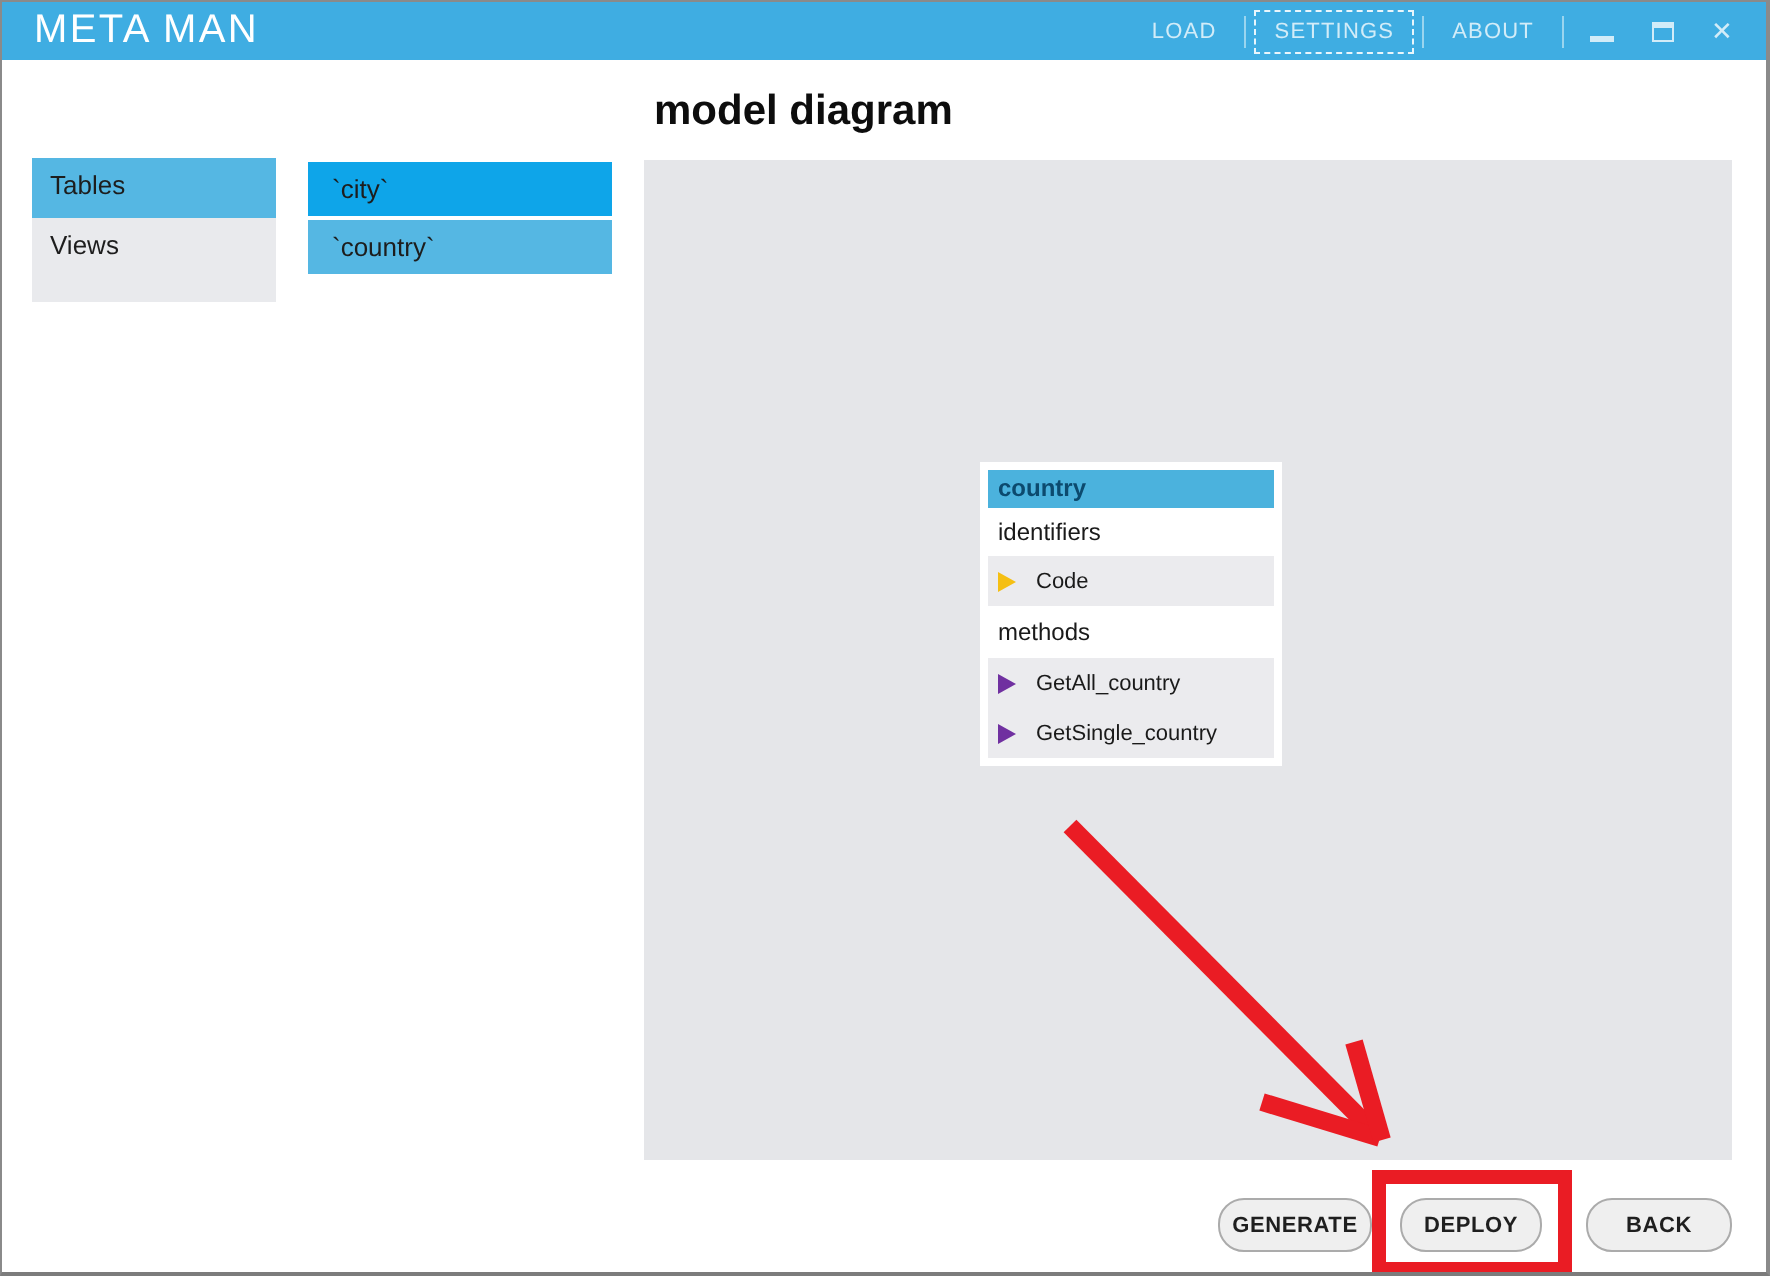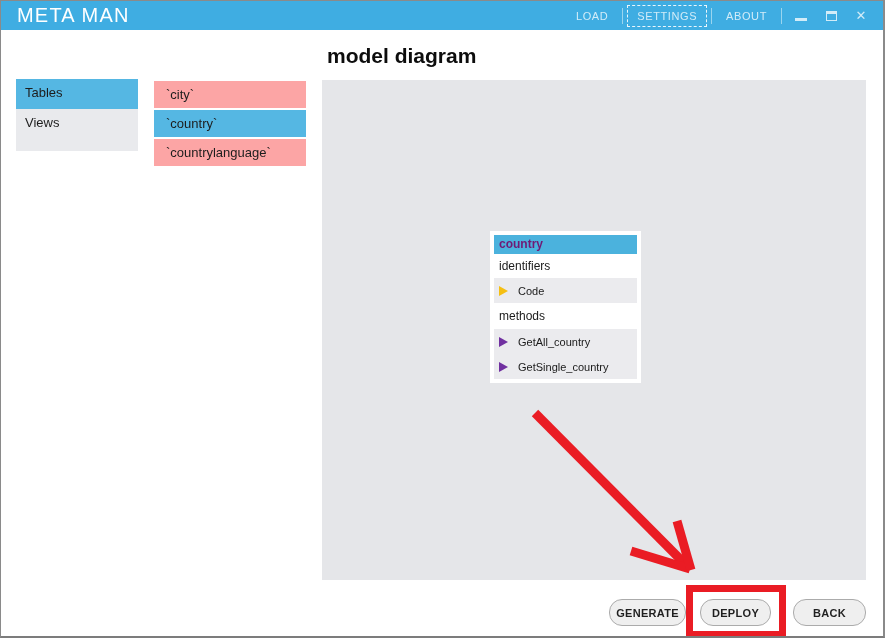--- a/index.html
+++ b/index.html
@@ -30,30 +30,30 @@
 
   
   .cat-btn { position:absolute; left:16px; width:122px; height:42px; line-height:27px;
              padding-left:9px; font-size:13px; color:#1d1d1d; background:#e9eaed; cursor:pointer; }
   .cat-btn.selected { background:#55b7e3; }
   #cat-tables { top:79px; }
   #cat-views  { top:109px; }
 
   
   .list-item { position:absolute; left:154px; width:152px; height:27px; line-height:27px;
-               padding-left:12px; font-size:13px; color:#1d1d1d; background:#fca5a5; cursor:pointer; }
+               padding-left:12px; font-size:13px; color:#1d1d1d; background:#0ea5e9; cursor:pointer; }
   .list-item.selected { background:#55b7e3; }
   #li-0 { top:81px; } #li-1 { top:110px; } #li-2 { top:139px; }
 
   
   .canvas { position:absolute; left:322px; top:80px; width:544px; height:500px; background:#e5e6e9; }
 
   
   .entity { position:absolute; left:168px; top:151px; width:151px; background:#ffffff; padding:4px; }
-  .entity-header { height:19px; line-height:19px; background:#4bb2dd; color:#701a75;
+  .entity-header { height:19px; line-height:19px; background:#4bb2dd; color:#0c4a6e;
                    font-size:12px; font-weight:bold; padding-left:5px; }
   .entity-section { height:24px; line-height:24px; background:#ffffff; color:#1a1a1a;
                     font-size:12px; padding-left:5px; }
   .entity-item { height:25px; background:#ebebee; color:#1a1a1a; font-size:11px;
                  display:flex; align-items:center; padding-left:5px; }
   .entity-item .tri { width:0; height:0; border-top:5px solid transparent;
                       border-bottom:5px solid transparent; border-left:9px solid #7030a0;
                       margin-right:10px; }
   .entity-item .tri.yellow { border-left-color:#f5bf13; }
   .entity-item .tri.purple { border-left-color:#7030a0; }
@@ -98,21 +98,20 @@
     </div>
   </div>
 
   <div class="heading">model diagram</div>
 
   <div id="cat-tables" class="cat-btn selected">Tables</div>
   <div id="cat-views" class="cat-btn">Views</div>
 
   <div id="li-0" class="list-item">`city`</div>
   <div id="li-1" class="list-item selected">`country`</div>
-  <div id="li-2" class="list-item">`countrylanguage`</div>
 
   <div class="canvas">
     <div class="entity">
       <div class="entity-header">country</div>
       <div class="entity-section">identifiers</div>
       <div class="entity-item">
         <span class="tri yellow"></span>
         <span>Code</span>
       </div>
       <div class="entity-section" style="height:26px; line-height:26px;">methods</div>

